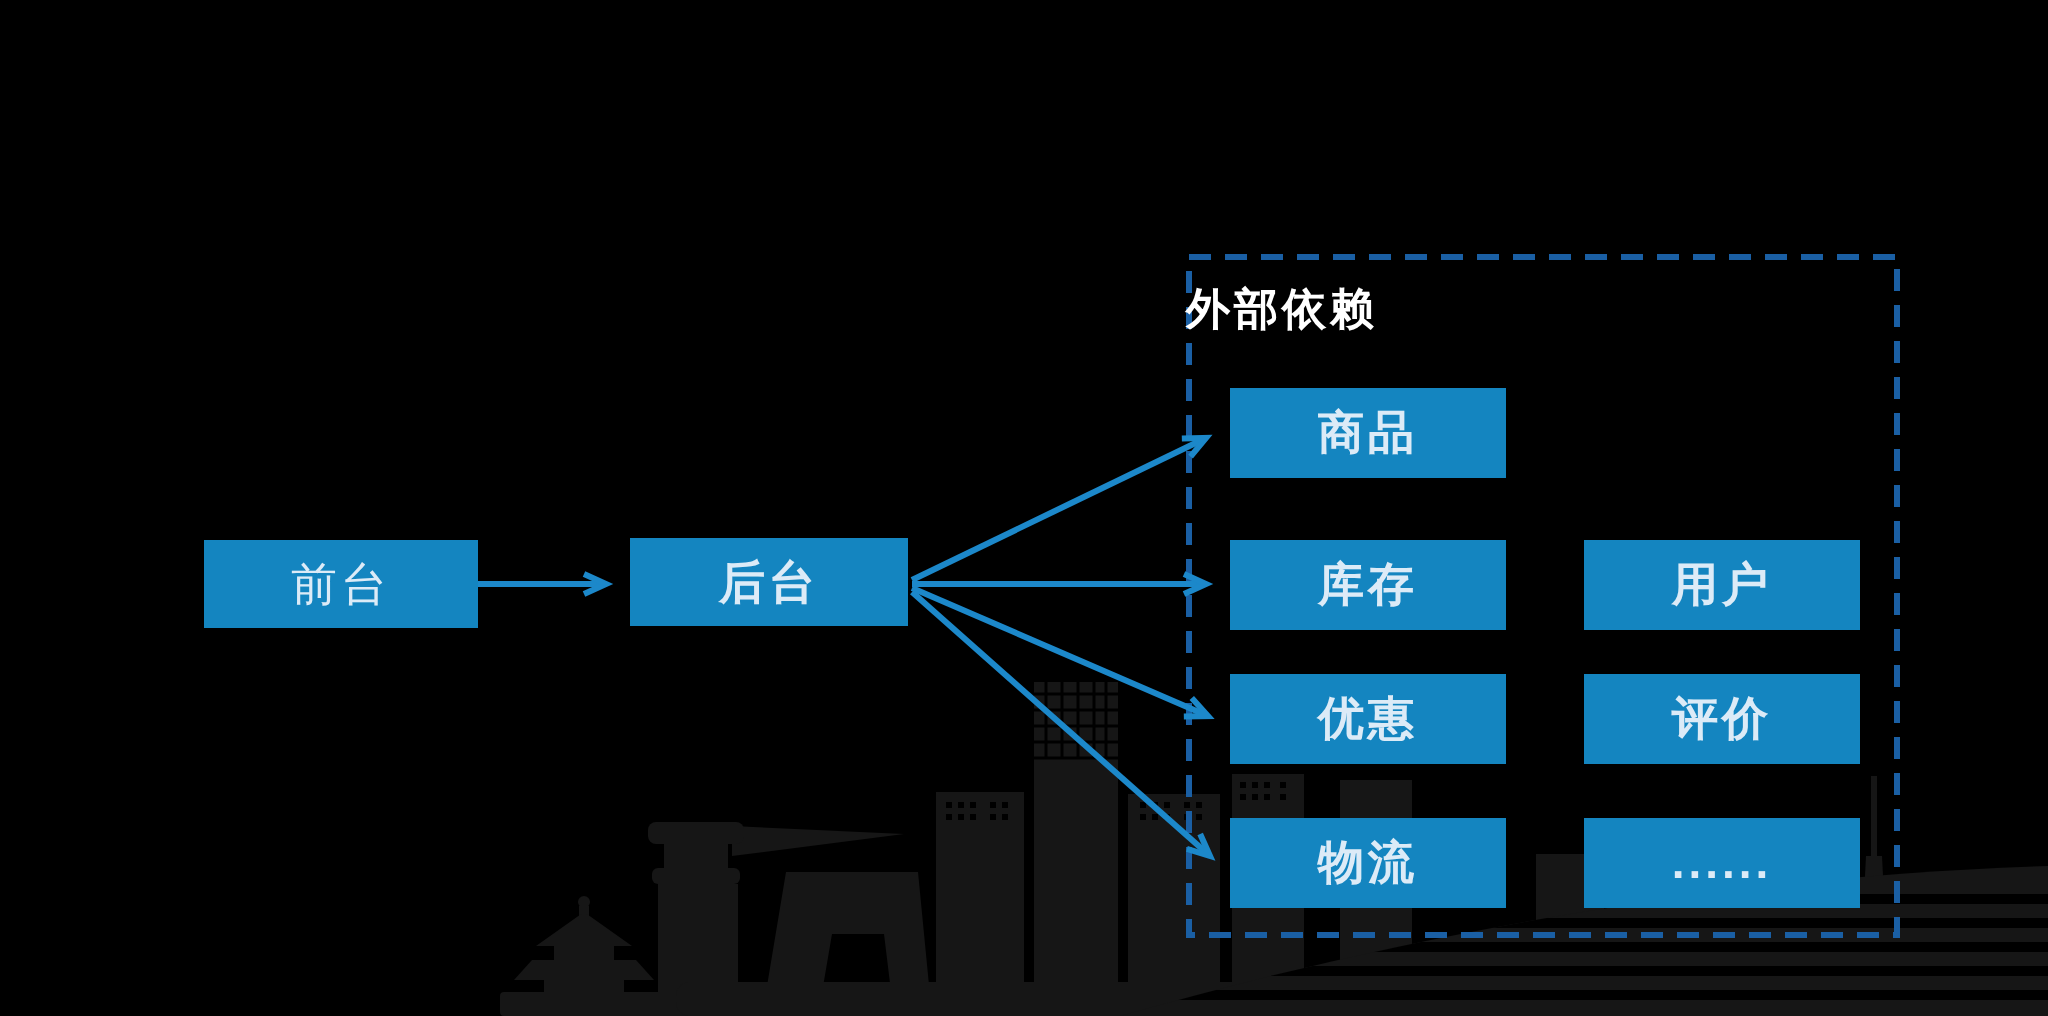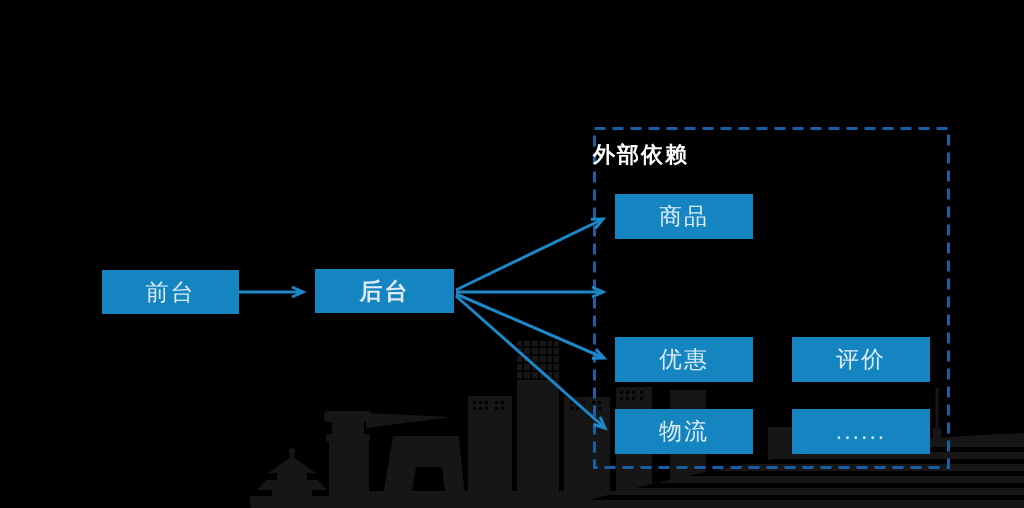--- a/index.html
+++ b/index.html
@@ -20,21 +20,21 @@
 
   .node{
     position:absolute;z-index:2;
     background:var(--box_blue,#1485c0);
     color:var(--box_text,#dcebf7);
     display:flex;align-items:center;justify-content:center;
     font-size:23px;font-weight:300;letter-spacing:2px;
   }
   #node-frontend{left:72px;top:270px;width:137px;height:44px;margin-left:30px;}
   #node-backend{left:315px;top:269px;width:139px;height:44px;font-weight:bold;}
-  .cell{width:138px;height:45px;}
+  .cell{width:138px;height:45px;font-weight:bold;}
 
   #external-title{
     position:absolute;z-index:2;
     left:593px;top:140px;width:357px;height:28px;
     text-align:left;
     color:var(--title_text,#fff);
     font-size:22px;font-weight:bold;letter-spacing:2px;
   }
 </style>
 </head>
@@ -154,18 +154,20 @@
       <line class="arrow" x1="456" y1="296" x2="605" y2="428" marker-end="url(#ah)"></line>
     </g>
   </svg>
 
   <div class="node" id="node-frontend">前台</div>
   <div class="node" id="node-backend">后台</div>
 
   <div id="external-title">外部依赖</div>
 
   <div class="node cell" style="left:615px;top:194px">商品</div>
+  <div class="node cell" style="left:615px;top:270px">库存</div>
+  <div class="node cell" style="left:792px;top:270px">用户</div>
   <div class="node cell" style="left:615px;top:337px">优惠</div>
   <div class="node cell" style="left:615px;top:409px">物流</div>
   <div class="node cell" style="left:792px;top:337px">评价</div>
   <div class="node cell" style="left:792px;top:409px">......</div>
 
 </div>
 
 </body></html>

